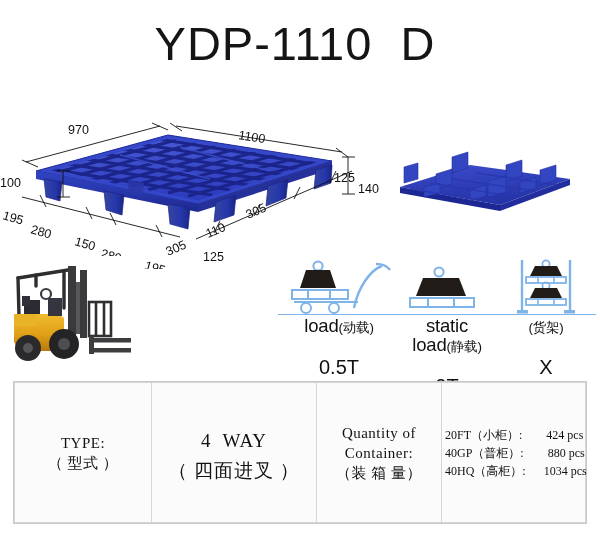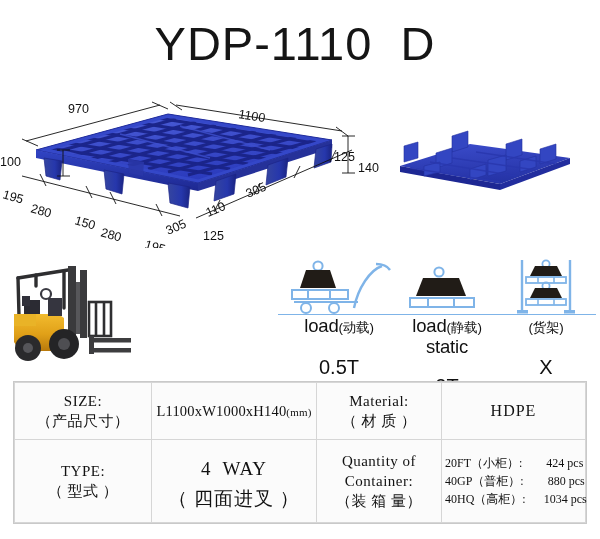--- a/index.html
+++ b/index.html
@@ -18,21 +18,21 @@
     padding-right:10px;
     box-sizing:border-box;
     font-size:47px;
     line-height:1.02;
     letter-spacing:1px;
     font-weight:400;
     color:#151515;
     white-space:pre;
   }
   
-  #drawing{position:absolute;left:0;top:88px;width:600px;height:160px;}
+  #drawing{position:absolute;left:0;top:109px;width:600px;height:160px;}
   #drawing svg{display:block;}
   .dim{font-family:"Liberation Sans", sans-serif;font-size:12.5px;fill:#111;}
   .dimline{stroke:#111;stroke-width:0.9;fill:none;}
   
   #forklift{position:absolute;left:6px;top:256px;width:132px;height:120px;}
   
   #loads{
     position:absolute;left:278px;top:258px;width:318px;height:118px;
   }
   .load-col{
@@ -332,22 +332,22 @@
   <div class="load-col" style="left:116px;width:106px;">
     <div class="load-art">
       <svg width="106" height="58" viewBox="0 0 106 58" xmlns="http://www.w3.org/2000/svg">
         <circle cx="45" cy="14" r="4.6" fill="none" stroke="#7fb4e8" stroke-width="2"></circle>
         <polygon points="22,38 72,38 65,20 29,20" fill="#211c17"></polygon>
         <rect x="16" y="40" width="64" height="9" fill="#ffffff" stroke="#7fb4e8" stroke-width="2"></rect>
         <line x1="34" y1="40" x2="34" y2="49" stroke="#7fb4e8" stroke-width="2"></line>
         <line x1="60" y1="40" x2="60" y2="49" stroke="#7fb4e8" stroke-width="2"></line>
       </svg>
     </div>
+    <div class="load-label">static</div>
     <div class="load-label"><span>load</span><span class="cn">(静载)</span></div>
-    <div class="load-label">static</div>
     <div class="load-val">2T</div>
   </div>
 
   <div class="load-col" style="left:220px;width:96px;">
     <div class="load-art">
       <svg width="96" height="58" viewBox="0 0 96 58" xmlns="http://www.w3.org/2000/svg">
 
         <line x1="24" y1="2" x2="24" y2="54" stroke="#7fb4e8" stroke-width="2.4"></line>
         <line x1="72" y1="2" x2="72" y2="54" stroke="#7fb4e8" stroke-width="2.4"></line>
 
@@ -368,36 +368,20 @@
       </svg>
     </div>
     <div class="load-label"><span></span><span class="cn">(货架)</span></div>
     <div class="load-val">X</div>
   </div>
 </div>
 
 <div id="spec">
   <table>
     <tbody>
-        <tr>
-      <td class="c1">
-        <div class="lbl">SIZE:</div>
-        <div class="lbl sub">（产品尺寸）</div>
-      </td>
-      <td class="c2">
-        <span class="val-size"><span>L1100xW1000xH140</span><span class="mm">(mm)</span></span>
-      </td>
-      <td class="c3">
-        <div class="lbl">Material:</div>
-        <div class="lbl sub">（ 材 质 ）</div>
-      </td>
-      <td class="c4">
-        <span class="val-mat">HDPE</span>
-      </td>
-    </tr>
     <tr>
       <td class="c1">
         <div class="lbl">TYPE:</div>
         <div class="lbl sub">（ 型式 ）</div>
       </td>
       <td class="c2">
         <div class="val-type">4  WAY</div>
         <div class="val-type cn">（ 四面进叉 ）</div>
       </td>
       <td class="c3">

